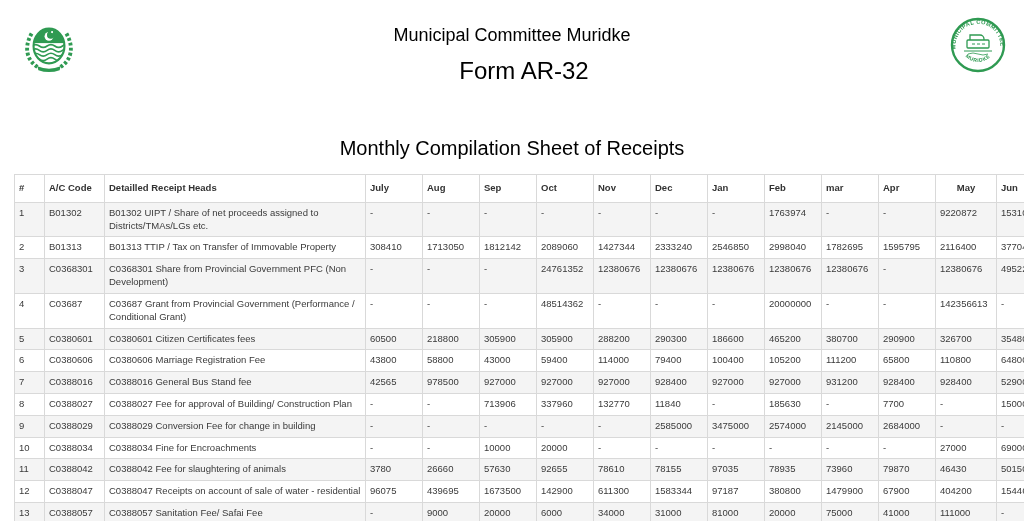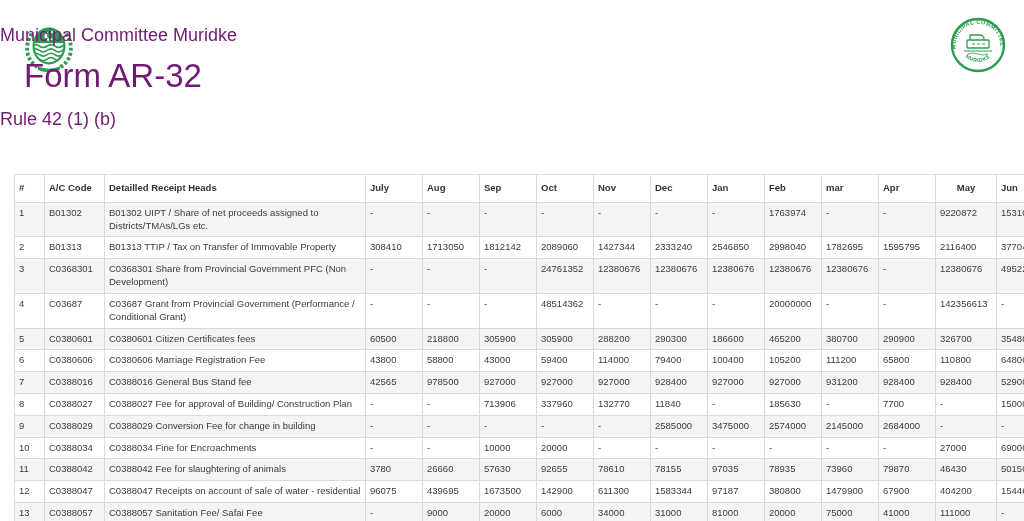--- a/index.html
+++ b/index.html
@@ -8,24 +8,24 @@
     background:#ffffff;color:#333;
     font-family:"Liberation Sans", sans-serif;
     --green:#2f9a52;
   }
   .page{position:absolute;inset:0;}
 
   
   .logo-left{position:absolute;left:20px;top:18px;}
   .logo-right{position:absolute;right:16px;top:15px;}
   .t-org,.t-form,.t-rule,.t-sub{
-    position:absolute;left:0;right:0;color:#701a75;
+    position:absolute;left:0;right:0;text-align:center;color:#000000;
   }
   .t-org{top:25px;font-size:18px;}
-  .t-form{top:57px;font-size:33px;padding-left:24px;}
+  .t-form{top:57px;font-size:24px;padding-left:24px;}
   .t-rule{top:109px;font-size:18px;}
   .t-sub{top:137px;font-size:20px;}
 
   
   .tbl-wrap{position:absolute;left:14px;top:174px;}
   table{
     border-collapse:collapse;table-layout:fixed;width:996px;
     font-size:9.5px;line-height:1.35;color:#3a3a3a;
   }
   th,td{
@@ -92,21 +92,21 @@
       <rect x="19" y="25" width="22" height="8" rx="1"></rect>
       <path d="M22,25 v-5 h10 a4,4 0 0 1 4,4 v1"></path>
       <path d="M24,29 h3 M29,29 h3 M34,29 h3" stroke-width="1"></path>
       <path d="M16,36 h28" stroke-width="1"></path>
       <path d="M20,39 q5,-2 10,0 q5,2 10,0" stroke-width="0.8"></path>
     </g>
   </svg>
 
   <div class="t-org">Municipal Committee Muridke</div>
   <div class="t-form">Form AR-32</div>
-  <div class="t-rule">Rule 42 (1) (b)</div>
+  <div class="t-sub">Monthly Compilation Sheet of Receipts</div>
 
   <div class="tbl-wrap">
     <table>
       <thead>
         <tr>
             <th class="col-0">#</th>
             <th class="col-1">A/C Code</th>
             <th class="col-2">Detailled Receipt Heads</th>
             <th class="col-3">July</th>
             <th class="col-4">Aug</th>

